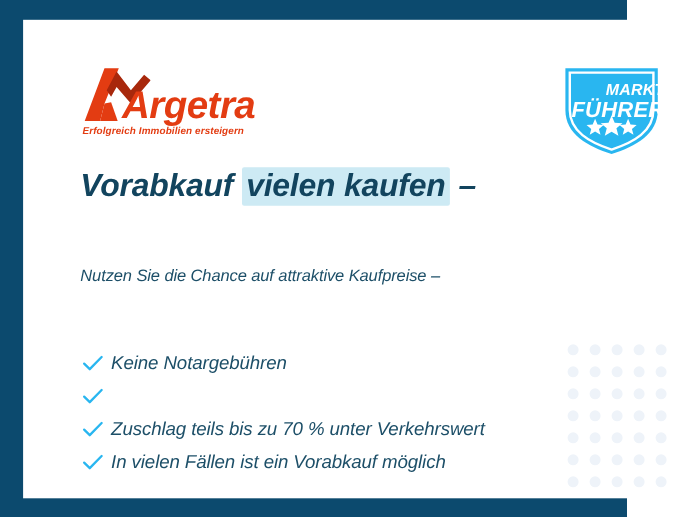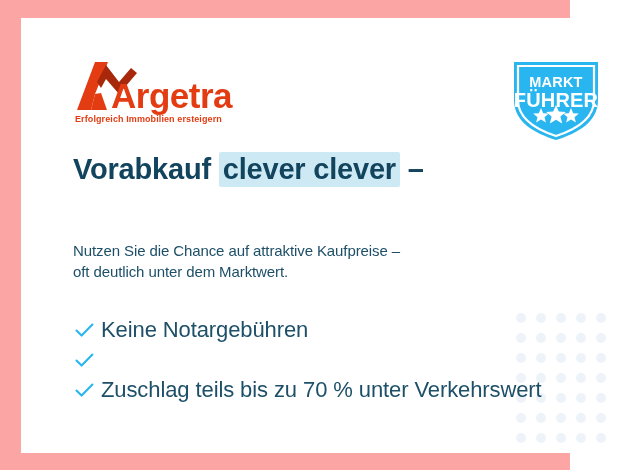--- a/index.html
+++ b/index.html
@@ -11,22 +11,23 @@
     height: 470px;
     overflow: hidden;
     font-family: "Liberation Sans", sans-serif;
     background: #ffffff;
   }
 
   #stage {
     position: relative;
     width: 570px;
     height: 470px;
-    background: #fca5a5;
+    background: #0c4a6e;
     box-sizing: border-box;
+    font-style: italic;
   }
 
   
   #card {
     position: absolute;
     left: 21px;
     top: 18px;
     width: 588px;
     height: 435px;
     background: #ffffff;
@@ -100,21 +101,21 @@
     top: 38px;
     width: 96px;
     height: 86px;
   }
   #badge svg { display: block; }
   #badge .blabel {
     position: absolute;
     left: 0;
     top: 0;
     width: 96px;
-    text-align: center;
+    text-align: right;
     color: #ffffff;
     font-weight: bold;
     line-height: 1.02;
   }
   #badge .l1 { top: 19px; font-size: 14.5px; letter-spacing: 0.2px; }
   #badge .l2 { top: 34px; font-size: 20px; letter-spacing: 0.2px; }
 
   
   #headline {
     position: absolute;
@@ -158,21 +159,21 @@
     height: 30px;
   }
   #bullets .check {
     width: 26px;
     flex: 0 0 26px;
     display: flex;
     align-items: center;
   }
   #bullets .check svg { display: block; }
   #bullets .txt {
-    font-size: 22px;
+    font-size: 17px;
     color: #1d4f68;
     letter-spacing: -0.1px;
     white-space: nowrap;
   }
 </style>
 </head>
 <body>
 
 <div id="stage">
   <div id="card">
@@ -235,26 +236,25 @@
           <polygon points="33,52 35.2,57.2 40.8,57.6 36.5,61.2 37.9,66.6 33,63.6 28.1,66.6 29.5,61.2 25.2,57.6 30.8,57.2"></polygon>
           <polygon points="48,49 50.8,55.6 57.9,56.1 52.4,60.6 54.2,67.5 48,63.7 41.8,67.5 43.6,60.6 38.1,56.1 45.2,55.6"></polygon>
           <polygon points="63,52 65.2,57.2 70.8,57.6 66.5,61.2 67.9,66.6 63,63.6 58.1,66.6 59.5,61.2 55.2,57.6 60.8,57.2"></polygon>
         </g>
       </svg>
       <div class="blabel l1">MARKT</div>
       <div class="blabel l2">FÜHRER</div>
     </div>
 
     <div id="headline">
-      <span>Vorabkauf </span><span class="hl">clever clever</span><span> –</span><br>
+      <span>Vorabkauf </span><span class="hl">vielen kaufen</span><span> –</span><br>
     </div>
 
     <div id="subtitle">
       <span>Nutzen Sie die Chance auf attraktive Kaufpreise –</span><br>
-      <span>oft deutlich unter dem Marktwert.</span>
     </div>
 
     <div id="bullets">
         <div class="row">
           <span class="check">
             <svg width="19" height="15" viewBox="0 0 19 15">
               <path d="M1.5 7.6 L6.6 12.6 L17.4 1.6" fill="none" stroke="#29b6f0" stroke-width="2.1" stroke-linecap="round" stroke-linejoin="round"></path>
             </svg>
           </span>
           <span class="txt">Keine Notargebühren</span>
@@ -266,17 +266,25 @@
             </svg>
           </span>
         </div>
         <div class="row">
           <span class="check">
             <svg width="19" height="15" viewBox="0 0 19 15">
               <path d="M1.5 7.6 L6.6 12.6 L17.4 1.6" fill="none" stroke="#29b6f0" stroke-width="2.1" stroke-linecap="round" stroke-linejoin="round"></path>
             </svg>
           </span>
           <span class="txt">Zuschlag teils bis zu 70 % unter Verkehrswert</span>
+        </div>
+        <div class="row">
+          <span class="check">
+            <svg width="19" height="15" viewBox="0 0 19 15">
+              <path d="M1.5 7.6 L6.6 12.6 L17.4 1.6" fill="none" stroke="#29b6f0" stroke-width="2.1" stroke-linecap="round" stroke-linejoin="round"></path>
+            </svg>
+          </span>
+          <span class="txt">In vielen Fällen ist ein Vorabkauf möglich</span>
         </div>
       </div>
 
   </div>
 </div>
 
 </body></html>

